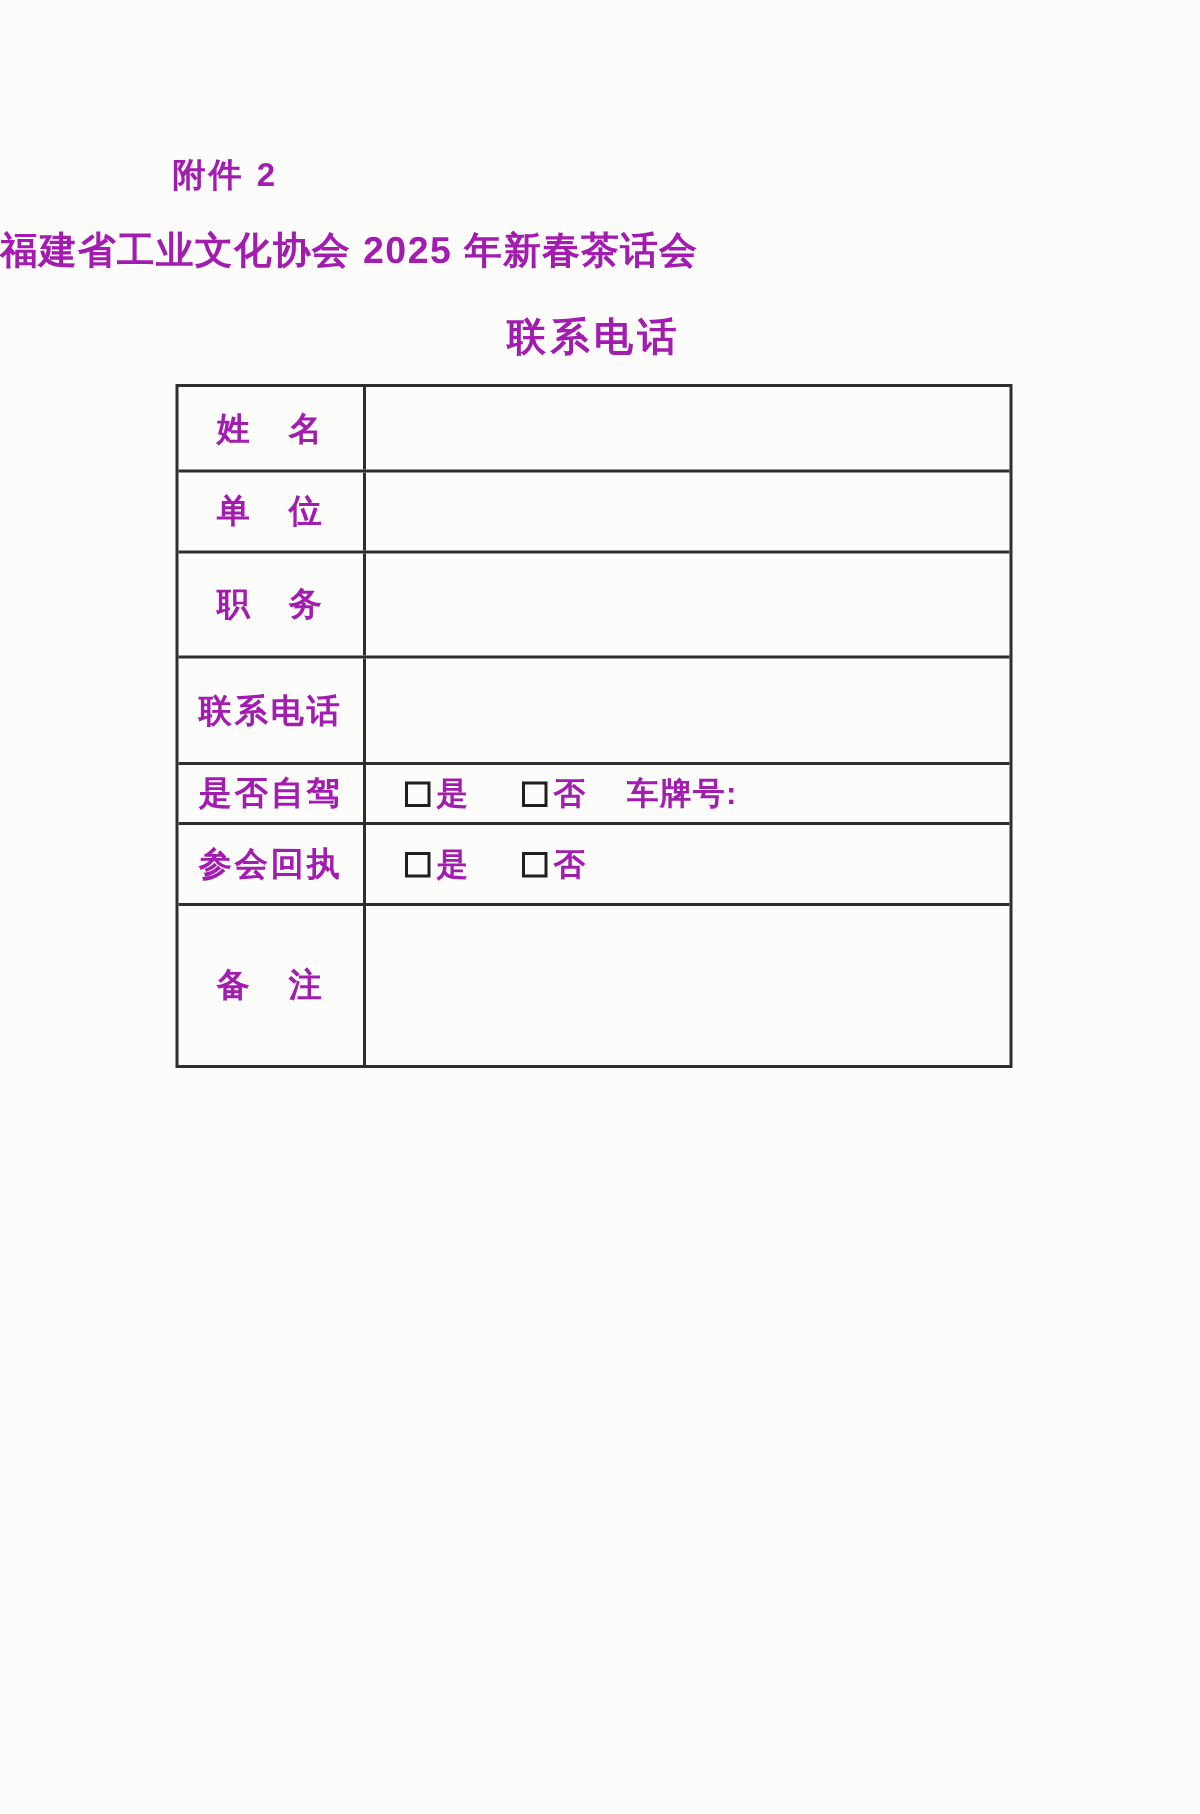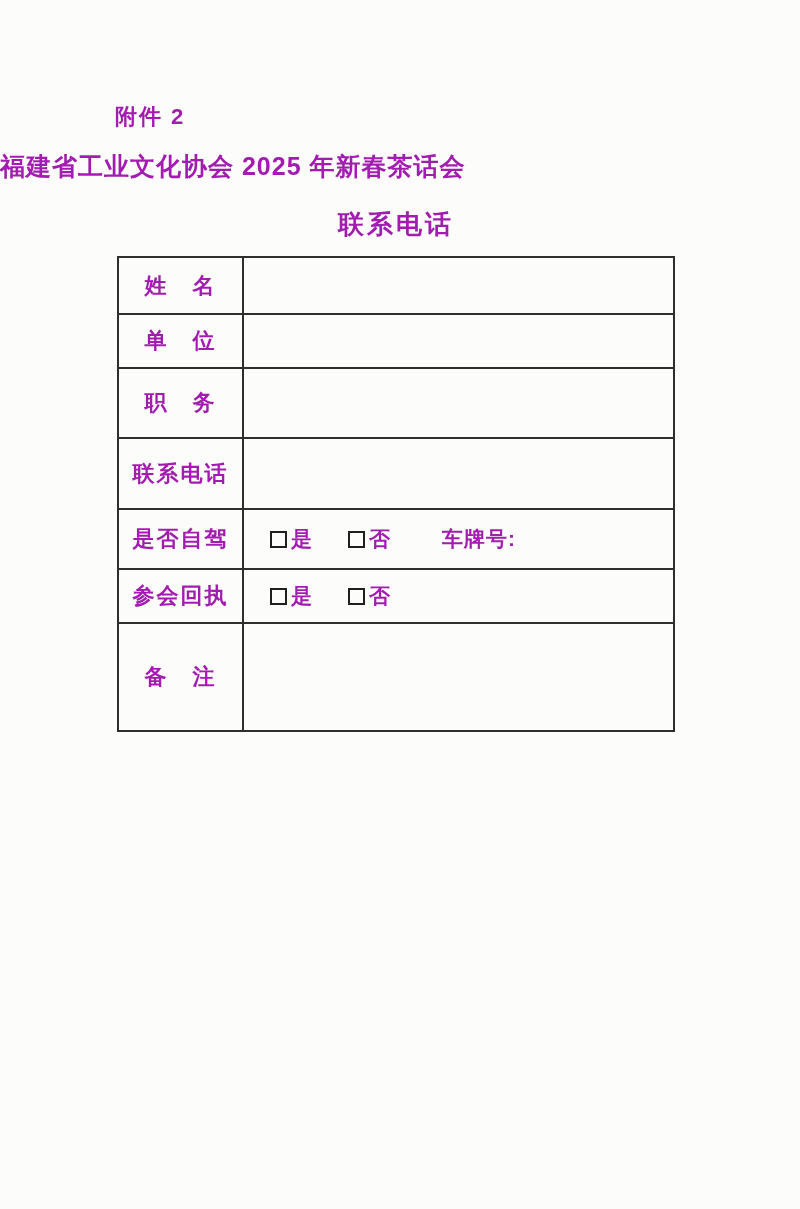--- a/index.html
+++ b/index.html
@@ -71,39 +71,39 @@
     display: flex;
     align-items: center;
     padding-left: 26px;
     font-size: 21px;
   }
   .tvalue.blank { padding-left: 0; }
   .r-name  { height: 55px; }
   .r-org   { height: 54px; }
   .r-pos   { height: 70px; }
   .r-phone { height: 71px; }
-  .r-drive { height: 60px; }
+  .r-drive { height: 40px; }
   .r-meal  { height: 54px; }
   .r-note  { height: 108px; }
   .opt {
     display: flex;
     align-items: center;
     font-weight: 600;
     cursor: default;
   }
   .opt + .opt { margin-left: 36px; }
   .cbox {
     width: 17px;
     height: 17px;
     border: 2px solid #1f1f1f;
     margin-right: 4px;
     background: transparent;
   }
   .extra-label {
-    margin-left: 52px;
+    margin-left: 28px;
     font-weight: 600;
     letter-spacing: 1px;
   }
   .fill-area { flex: 1; height: 100%; }
 </style>
 </head>
 <body>
 
 <div class="page">
 

